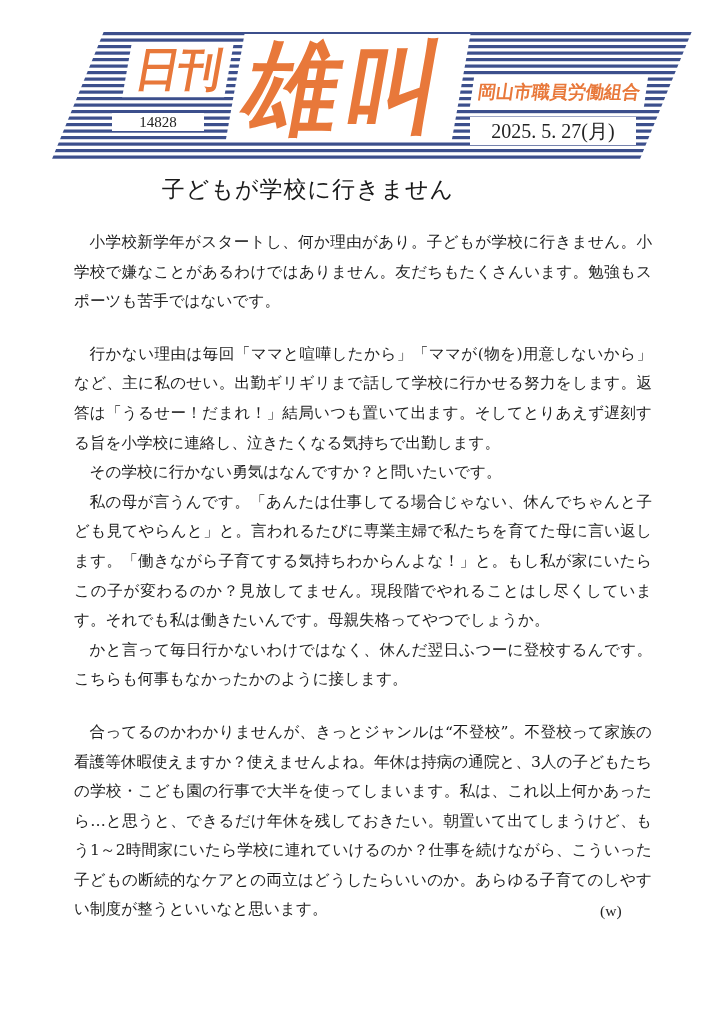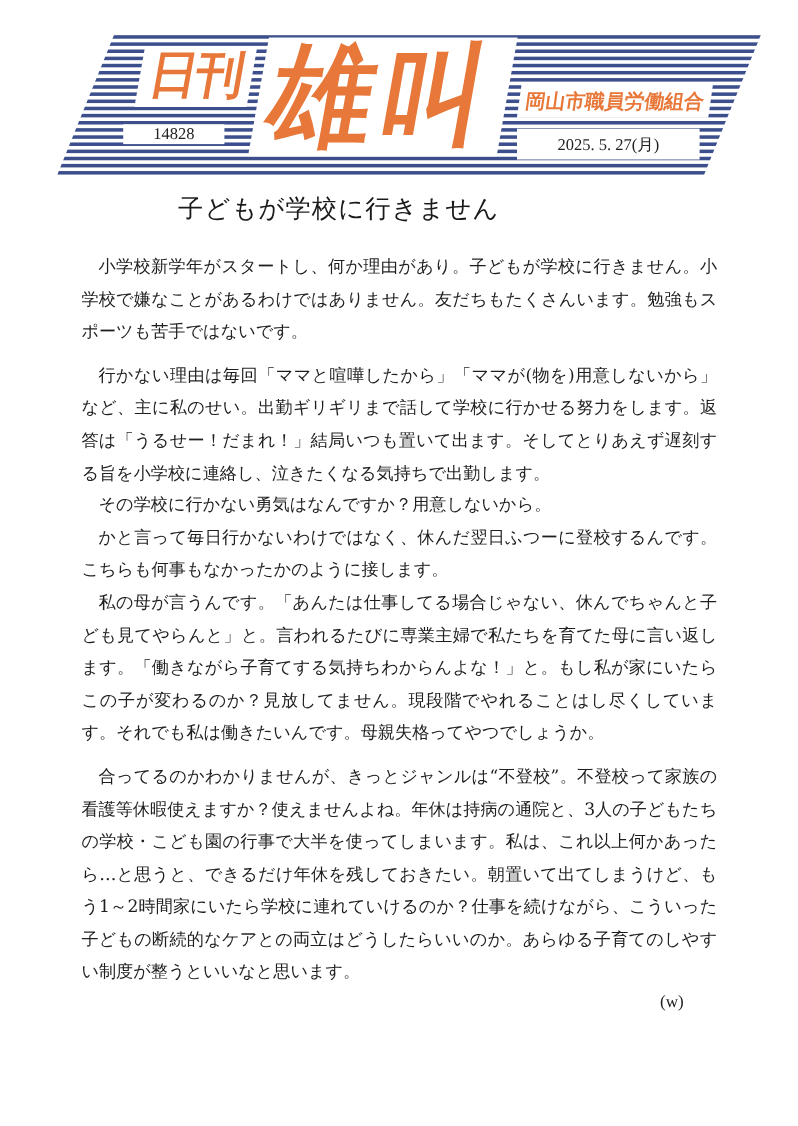--- a/index.html
+++ b/index.html
@@ -87,21 +87,21 @@
       position: absolute;
       left: 418px;
       top: 86px;
       width: 166px;
       height: 28px;
       background: #ffffff;
       display: flex;
       align-items: center;
       justify-content: center;
       font-family: "Liberation Serif", "DejaVu Serif", serif;
-      font-size: 15px;
+      font-size: 20px;
       color: #222;
     }
 
     
     .headline {
       position: absolute;
       left: 0;
       top: 174px;
       width: 616px;
       text-align: center;
@@ -121,21 +121,21 @@
       font-size: 15.6px;
       line-height: 29.6px;
       color: #1e1e1e;
       text-align: justify;
     }
     .article p {
       margin: 0;
       text-indent: 1em;
     }
     .article p.gap {
-      margin-top: 10px;
+      margin-top: 23px;
     }
     .article p.bold-lead .lead {
       font-weight: normal;
     }
     .signature {
       position: absolute;
       left: 600px;
       top: 902px;
       font-family: "Liberation Serif", "DejaVu Serif", serif;
       font-size: 15.6px;
@@ -185,19 +185,19 @@
   <div class="date-box">
     <span>2025. 5. 27(月)</span>
   </div>
 </div>
 
 <h1 class="headline" style="margin:0;font-weight:normal;">子どもが学校に行きません</h1>
 
 <div class="article">
   <p>小学校新学年がスタートし、何か理由があり。子どもが学校に行きません。小学校で嫌なことがあるわけではありません。友だちもたくさんいます。勉強もスポーツも苦手ではないです。</p>
   <p class="gap">行かない理由は毎回「ママと喧嘩したから」「ママが(物を)用意しないから」など、主に私のせい。出勤ギリギリまで話して学校に行かせる努力をします。返答は「うるせー！だまれ！」結局いつも置いて出ます。そしてとりあえず遅刻する旨を小学校に連絡し、泣きたくなる気持ちで出勤します。</p>
-  <p class="bold-lead"><span class="lead">その学校に行かない勇気はなんですか？</span><span>用意しないから。</span></p>
+  <p class="bold-lead"><span class="lead">その学校に行かない勇気はなんですか？</span><span>と問いたいです。</span></p>
+  <p>私の母が言うんです。「あんたは仕事してる場合じゃない、休んでちゃんと子ども見てやらんと」と。言われるたびに専業主婦で私たちを育てた母に言い返します。「働きながら子育てする気持ちわからんよな！」と。もし私が家にいたらこの子が変わるのか？見放してません。現段階でやれることはし尽くしています。それでも私は働きたいんです。母親失格ってやつでしょうか。</p>
   <p>かと言って毎日行かないわけではなく、休んだ翌日ふつーに登校するんです。こちらも何事もなかったかのように接します。</p>
-  <p>私の母が言うんです。「あんたは仕事してる場合じゃない、休んでちゃんと子ども見てやらんと」と。言われるたびに専業主婦で私たちを育てた母に言い返します。「働きながら子育てする気持ちわからんよな！」と。もし私が家にいたらこの子が変わるのか？見放してません。現段階でやれることはし尽くしています。それでも私は働きたいんです。母親失格ってやつでしょうか。</p>
   <p class="gap">合ってるのかわかりませんが、きっとジャンルは“不登校”。不登校って家族の看護等休暇使えますか？使えませんよね。年休は持病の通院と、3人の子どもたちの学校・こども園の行事で大半を使ってしまいます。私は、これ以上何かあったら…と思うと、できるだけ年休を残しておきたい。朝置いて出てしまうけど、もう1～2時間家にいたら学校に連れていけるのか？仕事を続けながら、こういった子どもの断続的なケアとの両立はどうしたらいいのか。あらゆる子育てのしやすい制度が整うといいなと思います。</p>
 </div>
 
 <div class="signature">(w)</div>
 
 </body></html>

